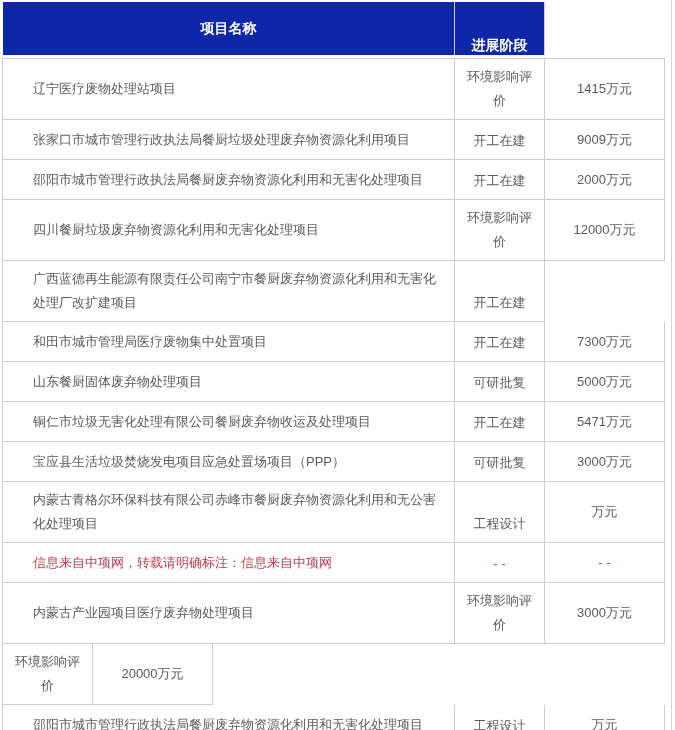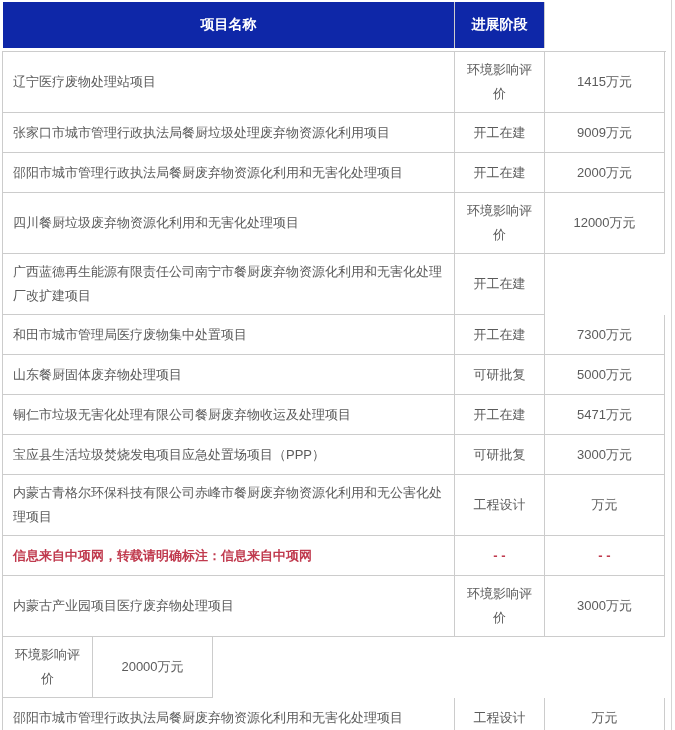--- a/index.html
+++ b/index.html
@@ -9,21 +9,21 @@
     background: #ffffff;
     font-family: "Liberation Sans", "DejaVu Sans", sans-serif;
   }
   .page { position: relative; width: 675px; height: 730px; }
 
   .table-wrap { position: absolute; left: 2px; top: 2px; width: 664px; }
 
   
   .thead { display: flex; margin-left: 1px; margin-bottom: 3px; }
   .hcell {
-    height: 46px;
+    height: 53px;
     display: flex; align-items: center; justify-content: center;
     background: #0e27a8;
     color: #ffffff;
     font-size: 14px; font-weight: bold;
     border-right: 1px solid #cccccc;
   }
 
   
   .tbody { border-top: 1px solid #cccccc; border-left: 1px solid #cccccc; }
   .row { display: flex; min-height: 40px; background: #ffffff; }
@@ -32,28 +32,28 @@
     padding: 6px 10px;
     border-right: 1px solid #cccccc;
     border-bottom: 1px solid #cccccc;
     font-size: 13px;
     color: #5b5b5b;
     line-height: 24px;
   }
   .cell .txt { width: 100%; word-break: break-all; }
 
   .col-name   { width: 452px; }
-  .col-stage  { width: 90px; }
+  .col-stage  { width: 90px; align-items: flex-end; }
   .col-invest { width: 120px; }
 
-  .cell.col-name .txt   { text-align: left; }
+  .cell.col-name .txt   { text-align: left; margin-left: 20px; }
   .cell.col-stage .txt,
   .cell.col-invest .txt { text-align: center; }
 
-  .row.notice .cell { color: #c03a4e; font-weight: bold; }
+  .row.notice .cell { color: #c03a4e; font-weight: normal; }
 
   
   .right-line {
     position: absolute; top: 0; left: 671px;
     width: 1px; height: 730px;
     background: #d5d5d5;
   }
 </style>
 </head>
 <body>

